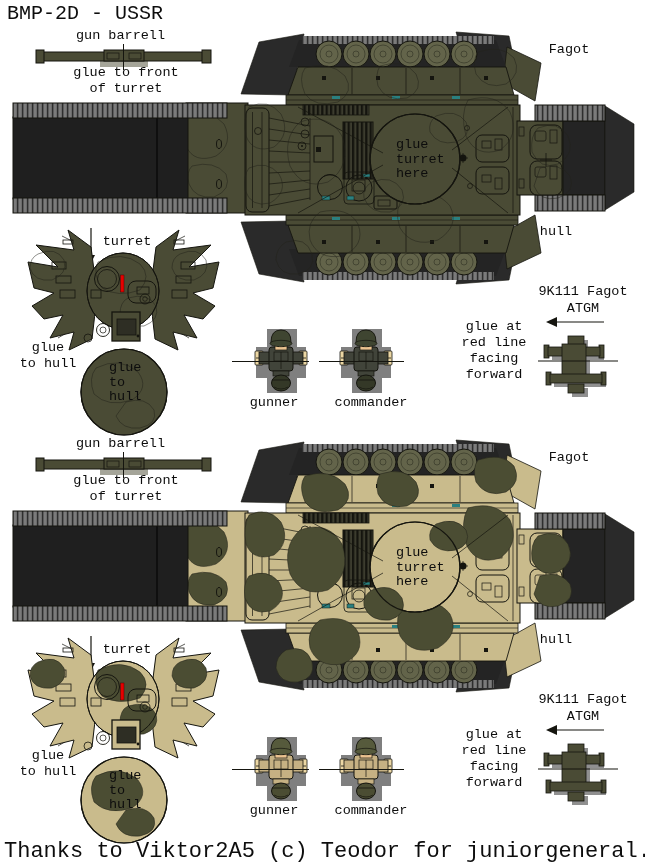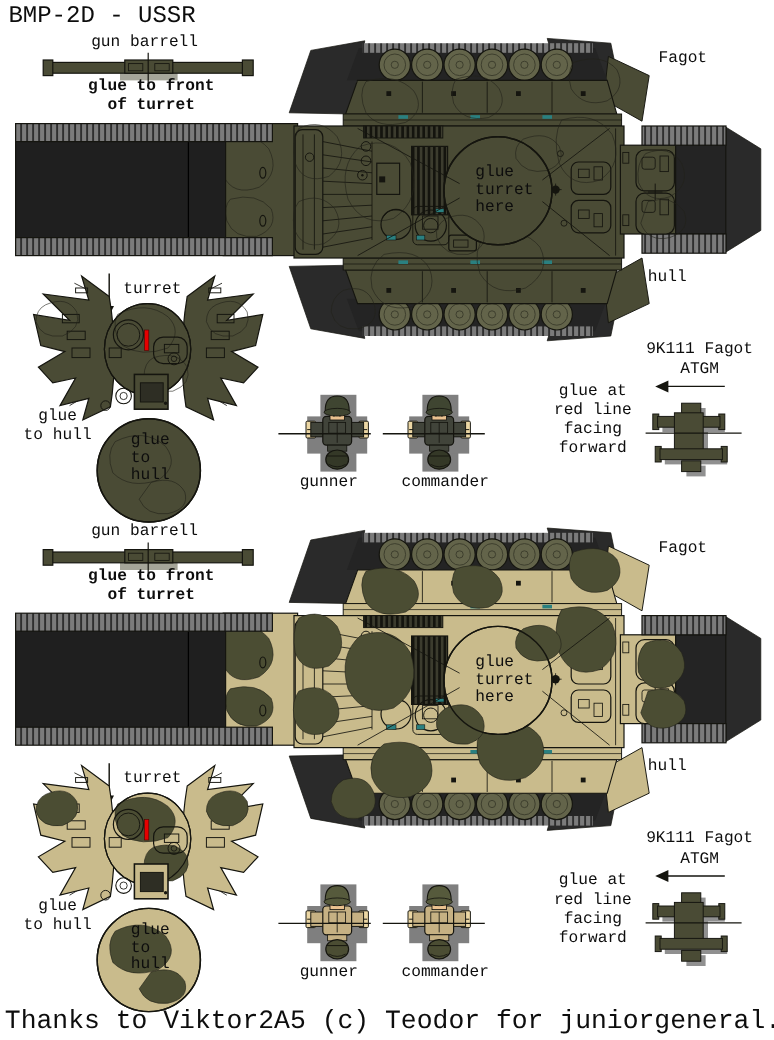--- a/index.html
+++ b/index.html
@@ -6,21 +6,21 @@
   #page{position:relative;width:645px;height:867px;background:#fff;overflow:hidden;
         font-family:"Liberation Mono","DejaVu Sans Mono",monospace;color:#0d0d0d;}
   .ttl{position:absolute;left:7px;top:2px;font-size:20px;line-height:24px;white-space:pre;}
   .credit{position:absolute;left:4px;top:840px;font-size:22px;line-height:24px;white-space:pre;}
   .section{position:absolute;left:0;width:645px;height:440px;}
   .section svg{position:absolute;left:0;top:0;}
   .sec-green{ --base:#4a4b35; --uniform:#41443a; --helmet:#3f4531; --pouch:#343827; }
   .sec-camo { --base:#c9bb8c; --camoFill:#4b4d33; --uniform:#c6b183; --helmet:#565a3c; --pouch:#4b4d33; }
   .lbl{position:absolute;font-size:13.5px;line-height:16px;white-space:pre;}
   .ctr{text-align:center;}
-  .lh15 span,.lh15{line-height:15.5px;display:block;font-weight:bold;}
+  .lh15 span,.lh15{line-height:15.5px;display:block;}
   .lh14 span{display:block;line-height:14.5px;}
   .lh16 span{display:block;line-height:16px;}
   .lh17 span{display:block;line-height:17px;}
 </style>
 </head>
 <body>
 
 <div id="page">
 
   <div class="ttl">BMP-2D - USSR</div>

